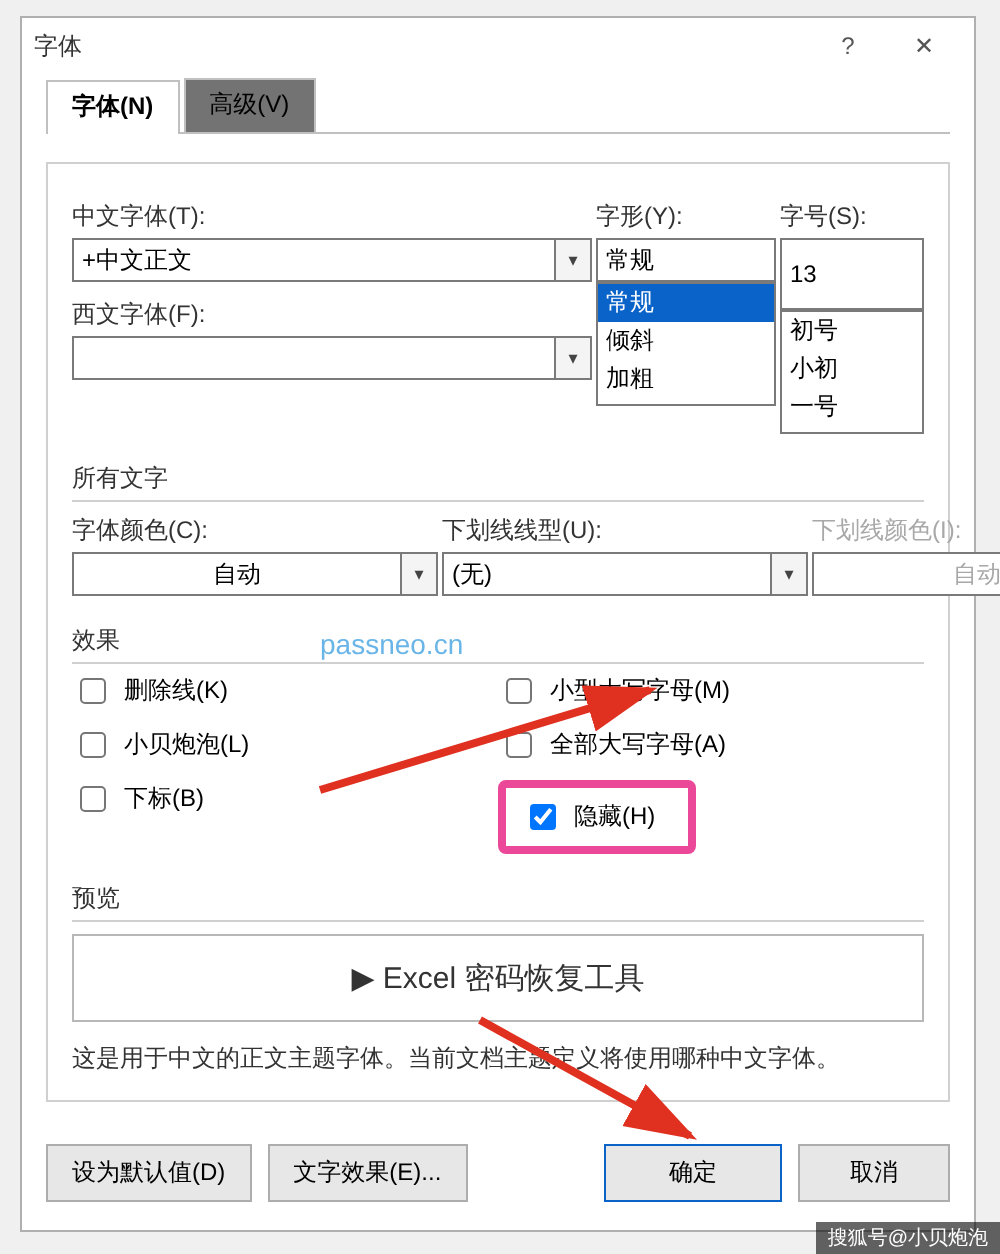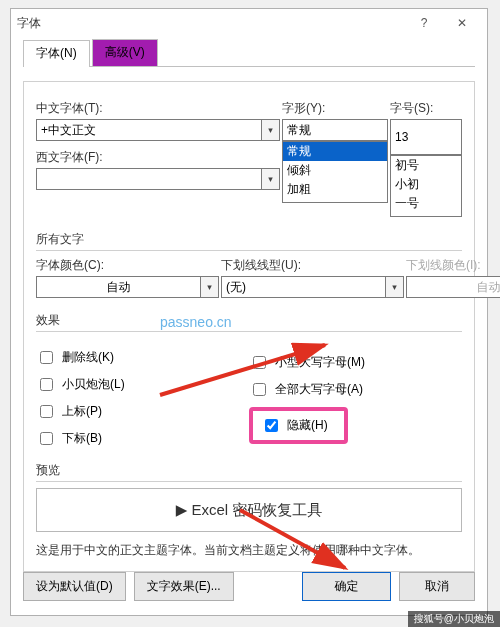--- a/index.html
+++ b/index.html
@@ -3,37 +3,37 @@
 <meta charset="utf-8">
 <style>
   * { box-sizing: border-box; font-family: "Microsoft YaHei", "SimSun", sans-serif; }
   body { margin: 0; background: #f0f0f0; width: 500px; height: 627px; position: relative; }
   .dialog { position: absolute; left: 10px; top: 8px; width: 478px; height: 608px; background: #fff; border: 1px solid #b0b0b0; }
   .titlebar { height: 28px; display: flex; align-items: center; padding: 0 6px; font-size: 12px; color: #333; }
   .titlebar .title { flex: 1; }
   .titlebar .btn { width: 38px; height: 22px; display: flex; align-items: center; justify-content: center; color: #555; }
   .inner { padding: 0 12px; }
   .tabs { height: 28px; margin-top: 2px; border-bottom: 1px solid #c0c0c0; display: flex; }
-  .tab { border: 1px solid #c0c0c0; border-bottom: none; padding: 4px 12px; font-size: 12px; background: #a21caf; margin-right: 2px; }
-  .tab.active { position: relative; top: 1px; background: #fff; }
+  .tab { border: 1px solid #c0c0c0; border-bottom: none; padding: 4px 12px; font-size: 12px; background: #737373; margin-right: 2px; }
+  .tab.active { position: relative; top: 1px; background: #fff; font-weight: bold; }
   .groupbox { border: 1px solid #d0d0d0; margin-top: 14px; padding: 18px 12px 12px 12px; position: relative; font-size: 12px; }
   .row { display: flex; gap: 2px; }
   .col { display: flex; flex-direction: column; }
   .lbl { font-size: 12px; color: #333; margin-bottom: 2px; }
   .lbl.disabled { color: #a8a8a8; }
   .combo { display: flex; height: 22px; }
   .combo input { flex: 1; border: 1px solid #7a7a7a; font-size: 12px; padding: 0 4px; background: #fff; }
   .combo .arrow { width: 18px; border: 1px solid #7a7a7a; border-left: none; display: flex; align-items: center; justify-content: center; background: #f4f4f4; font-size: 9px; color: #444; }
   .combo.disabled input { color: #a8a8a8; }
   .listbox { border: 1px solid #7a7a7a; height: 62px; overflow: hidden; font-size: 12px; }
   .listbox .item { padding: 1px 4px; }
   .listbox .item.selected { background: #0a63c9; color: #fff; }
   .section-lbl { font-size: 12px; color: #333; margin-top: 14px; }
   .hr { border-top: 1px solid #d0d0d0; margin-top: 2px; }
-  .effects-row { display: flex; margin-top: 16px; align-items: center; }
+  .effects-row { display: flex; margin-top: 4px; }
   .effects-col { flex: 1; display: flex; flex-direction: column; gap: 8px; font-size: 12px; }
   .chk { display: flex; align-items: center; gap: 6px; }
   .chk input { width: 13px; height: 13px; }
   .redbox { border: 4px solid #ec4899; border-radius: 4px; padding: 5px 16px 5px 8px; margin-right: 12px; }
   .watermark { position: absolute; left: 160px; top: 314px; font-size: 14px; color: #6ab5e8; z-index: 5; pointer-events: none; }
   .preview-box { border: 1px solid #b8b8b8; height: 44px; margin-top: 6px; display: flex; align-items: center; justify-content: center; font-size: 15px; color: #333; }
   .desc { font-size: 12px; color: #333; margin-top: 10px; }
   .footer { position: absolute; bottom: 14px; left: 12px; right: 12px; display: flex; gap: 8px; }
   .btn2 { border: 1px solid #adadad; background: #e7e7e7; font-size: 12px; padding: 5px 12px; }
   .btn2.primary { border: 1px solid #0a63c9; }
@@ -63,21 +63,21 @@
           <div class="combo">
             <input value="+中文正文" style="">
             <span class="arrow">▾</span>
           </div>
           <span class="lbl" style="margin-top:8px">西文字体(F):</span>
           <div class="combo">
             <input value="" style="">
             <span class="arrow">▾</span>
           </div>
         </div>
-        <div class="col" style="width:106px">
+        <div class="col" style="width:90px">
           <span class="lbl">字形(Y):</span>
           <input style="height: 22px; border: 1px solid rgb(122, 122, 122); font-size: 12px; padding: 0px 4px;" value="常规">
           <div class="listbox">
             <div class="item selected">常规</div>
             <div class="item">倾斜</div>
             <div class="item">加粗</div>
           </div>
         </div>
         <div class="col" style="width:72px">
           <span class="lbl">字号(S):</span>
@@ -121,24 +121,20 @@
       <div class="hr"></div>
       <div class="effects-row">
         <div class="effects-col">
           <label class="chk">
               <input type="checkbox" style="">
               <span>删除线(K)</span>
             </label>
           <label class="chk">
               <input type="checkbox" style="">
               <span>小贝炮泡(L)</span>
-            </label>
-          <label class="chk">
-              <input type="checkbox" style="">
-              <span>上标(P)</span>
             </label>
           <label class="chk">
               <input type="checkbox" style="">
               <span>下标(B)</span>
             </label>
         </div>
         <div class="effects-col" style="align-items:flex-start">
           <label class="chk">
               <input type="checkbox" style="">
               <span>小型大写字母(M)</span>

